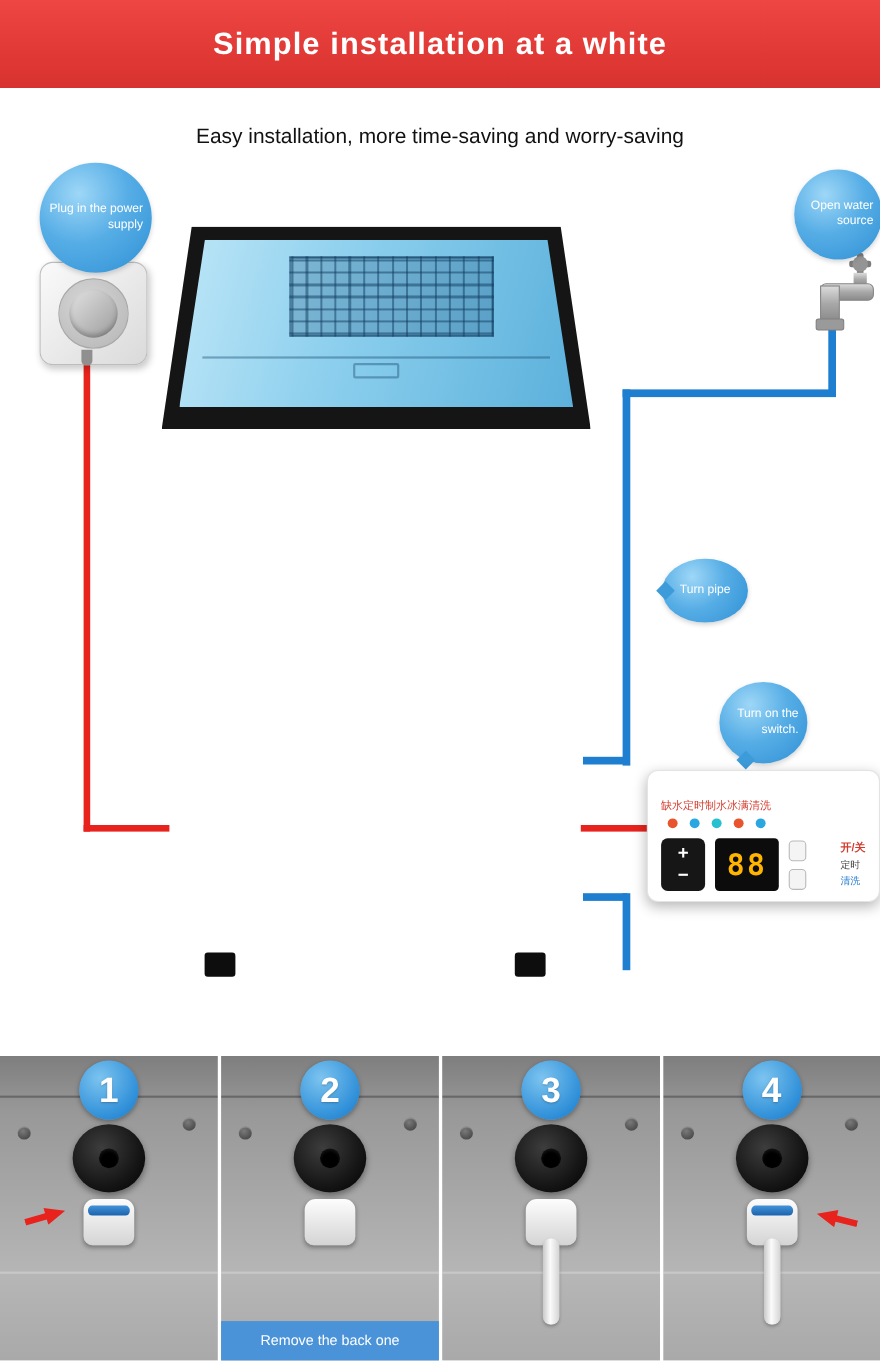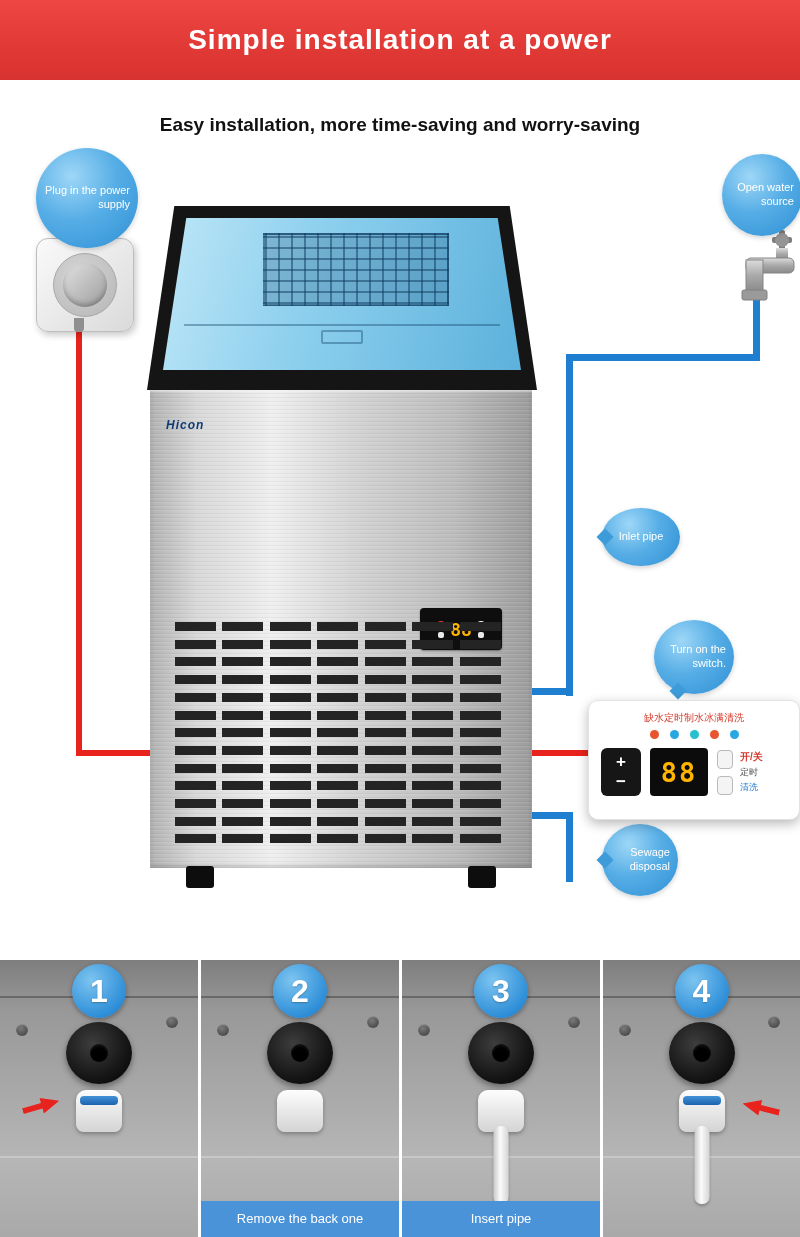--- a/index.html
+++ b/index.html
@@ -5,21 +5,21 @@
   * { margin:0; padding:0; box-sizing:border-box; }
   body { background:#fff; font-family:"Liberation Sans", sans-serif; }
   .page { position:relative; width:800px; height:1237px; background:#fff; overflow:hidden; }
 
   
   .banner { position:absolute; left:0; top:0; width:800px; height:80px;
     background:linear-gradient(180deg,#ee4642 0%,#e23a36 55%,#d83230 100%);
     display:flex; align-items:center; justify-content:center; }
   .banner h1 { color:#fff; font-size:28px; font-weight:bold; letter-spacing:1px; }
   .tagline { position:absolute; left:0; top:114px; width:800px; text-align:center;
-    font-size:19px; font-weight:bold; color:#111; }
+    font-size:19px; font-weight:normal; color:#111; }
 
   
   .line { position:absolute; }
   .red  { background:#e8231d; }
   .blue { background:#1e7fd0; }
   .l-power-v  { left:76px;  top:306px; width:6px;  height:450px; }
   .l-power-h  { left:76px;  top:750px; width:78px; height:6px; }
   .l-panel-h  { left:528px; top:750px; width:62px; height:6px; }
   .l-faucet-v { left:753px; top:296px; width:7px;  height:64px; }
   .l-top-h    { left:566px; top:354px; width:194px;height:7px; }
@@ -91,39 +91,39 @@
   .b-switch { left:654px; top:620px; width:80px;  height:74px; }
   .b-sewage { left:602px; top:824px; width:76px;  height:72px; }
   .tail { position:absolute; width:12px; height:12px; background:#3d9bd9; transform:rotate(45deg); }
   .tail-left { left:-3px; top:50%; margin-top:-6px; }
   .tail-bottom { bottom:-3px; left:18px; }
 
   
   .cpanel { position:absolute; left:588px; top:700px; width:212px; height:120px;
     background:#fff; border:1px solid #e3e3e3; border-radius:10px;
     box-shadow:0 4px 12px rgba(0,0,0,.28); }
-  .ind-row { display:flex; justify-content:center; padding:10px 12px 0 12px; }
+  .ind-row { display:flex; justify-content:flex-start; padding:24px 12px 0 12px; }
   .ind { display:flex; flex-direction:column; align-items:center; gap:5px; }
   .ind-label { font-size:10px; color:#d23c2e; }
   .dot { width:9px; height:9px; border-radius:50%; }
   .dot-0 { background:#e8542e; } .dot-1 { background:#2aa7e0; } .dot-2 { background:#27c0cf; }
   .dot-3 { background:#e8542e; } .dot-4 { background:#2aa7e0; }
   .ctrl-row { display:flex; align-items:center; gap:9px; padding:9px 12px 0 12px; }
   .pm { width:40px; height:48px; background:#161616; border-radius:6px; display:flex;
     flex-direction:column; align-items:center; justify-content:center; color:#fff;
     font-size:17px; font-weight:bold; line-height:1.2; }
   .pm span { display:block; }
   .digital { width:58px; height:48px; background:#0c0c0c; border-radius:4px;
     display:flex; align-items:center; justify-content:center;
     font-family:"DejaVu Sans Mono", monospace; font-weight:bold; font-size:27px;
     color:#ffb400; letter-spacing:2px; }
   .sw { display:flex; align-items:center; gap:7px; }
   .pill-col { display:flex; flex-direction:column; gap:7px; }
   .pill { width:16px; height:19px; background:#f4f4f4; border:1px solid #b9b9b9; border-radius:4px; }
-  .sw-labels { display:flex; flex-direction:column; gap:2px; }
+  .sw-labels { display:flex; flex-direction:column; gap:2px;margin-left:24px; }
   .sw-l0 { font-size:10px; color:#d23c2e; font-weight:bold; }
   .sw-l1 { font-size:9px; color:#444; }
   .sw-l2 { font-size:9px; color:#2a7fd0; }
 
   
   .steps { position:absolute; left:0; top:960px; width:800px; height:277px; }
   .step { position:absolute; top:0; width:198px; height:277px; }
   .step-1 { left:0; } .step-2 { left:201px; } .step-3 { left:402px; } .step-4 { left:603px; width:197px; }
   .photo { position:absolute; left:0; top:0; right:0; bottom:0; overflow:hidden;
     background:linear-gradient(180deg,#7e7e7e 0%,#989898 18%,#a7a7a7 45%,#b6b6b6 72%,#a9a9a9 100%); }
@@ -158,21 +158,21 @@
     justify-content:center; box-shadow:0 2px 5px rgba(0,0,0,.35); text-shadow:0 1px 2px rgba(0,0,0,.25); }
   .caption { position:absolute; left:0; right:0; bottom:0; background:#4a93d8; color:#fff;
     font-size:13px; text-align:center; padding:9px 6px; line-height:1.35; }
 </style>
 </head>
 <body>
 
 <div class="page">
 
   <header class="banner">
-    <h1>Simple installation at a power</h1>
+    <h1>Simple installation at a white</h1>
   </header>
   <div class="tagline">Easy installation, more time-saving and worry-saving</div>
 
   <div class="line red  l-power-v"></div>
   <div class="line red  l-power-h"></div>
   <div class="line red  l-panel-h"></div>
   <div class="line blue l-faucet-v"></div>
   <div class="line blue l-top-h"></div>
   <div class="line blue l-mid-v"></div>
   <div class="line blue l-inlet-h"></div>
@@ -202,51 +202,32 @@
     <rect x="14" y="62" width="25" height="10" rx="2" fill="#9a9a9a" stroke="#808080"></rect>
   </svg>
 
   <div class="machine-top">
     <div class="machine-window">
       <div class="ice-grid"></div>
       <div class="window-line"></div>
       <div class="window-handle"></div>
     </div>
   </div>
-  <div class="machine-body">
-    <div class="brand">Hicon</div>
-    <div class="mini-display">
-      <div class="mini-col">
-        <div class="mini-dot r"></div>
-        <div class="mini-dot"></div>
-      </div>
-      <span class="mini-88">88</span>
-      <div class="mini-col">
-        <div class="mini-dot"></div>
-        <div class="mini-dot"></div>
-      </div>
-    </div>
-    <div class="vents"></div>
-  </div>
   <div class="foot foot-l"></div>
   <div class="foot foot-r"></div>
 
   <div class="bubble b-power">Plug in the power supply</div>
   <div class="bubble b-water">Open water source</div>
   <div class="bubble b-inlet">
     <div class="tail tail-left"></div>
-    <span>Inlet pipe</span>
+    <span>Turn pipe</span>
   </div>
   <div class="bubble b-switch">
     <div class="tail tail-bottom"></div>
     <span>Turn on the switch.</span>
-  </div>
-  <div class="bubble b-sewage">
-    <div class="tail tail-left"></div>
-    <span>Sewage disposal</span>
   </div>
 
   <div class="cpanel">
     <div class="ind-row">
       <div class="ind">
         <span class="ind-label">缺水</span>
         <span class="dot dot-0"></span>
       </div>
       <div class="ind">
         <span class="ind-label">定时</span>
@@ -325,21 +306,20 @@
         <div class="plate-line2"></div>
         <div class="screw screw-a"></div>
         <div class="screw screw-b"></div>
         <div class="knob">
           <div class="knob-hole"></div>
         </div>
         <div class="fitting"></div>
         <div class="pipe"></div>
       </div>
       <div class="num">3</div>
-      <div class="caption">Insert pipe</div>
     </div>
 
     <div class="step step-4">
       <div class="photo">
         <div class="plate-line"></div>
         <div class="plate-line2"></div>
         <div class="screw screw-a"></div>
         <div class="screw screw-b"></div>
         <div class="knob">
           <div class="knob-hole"></div>

